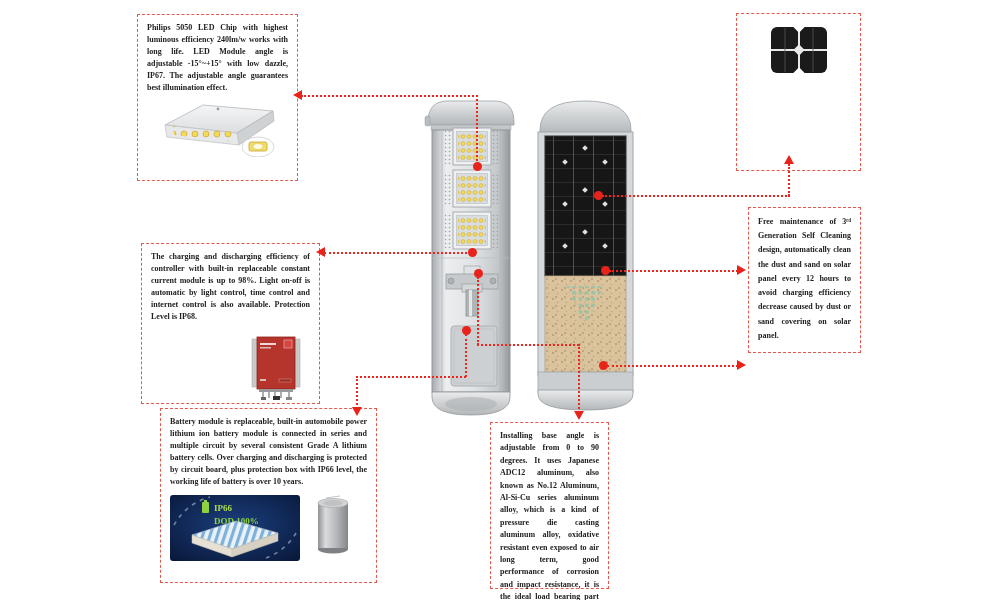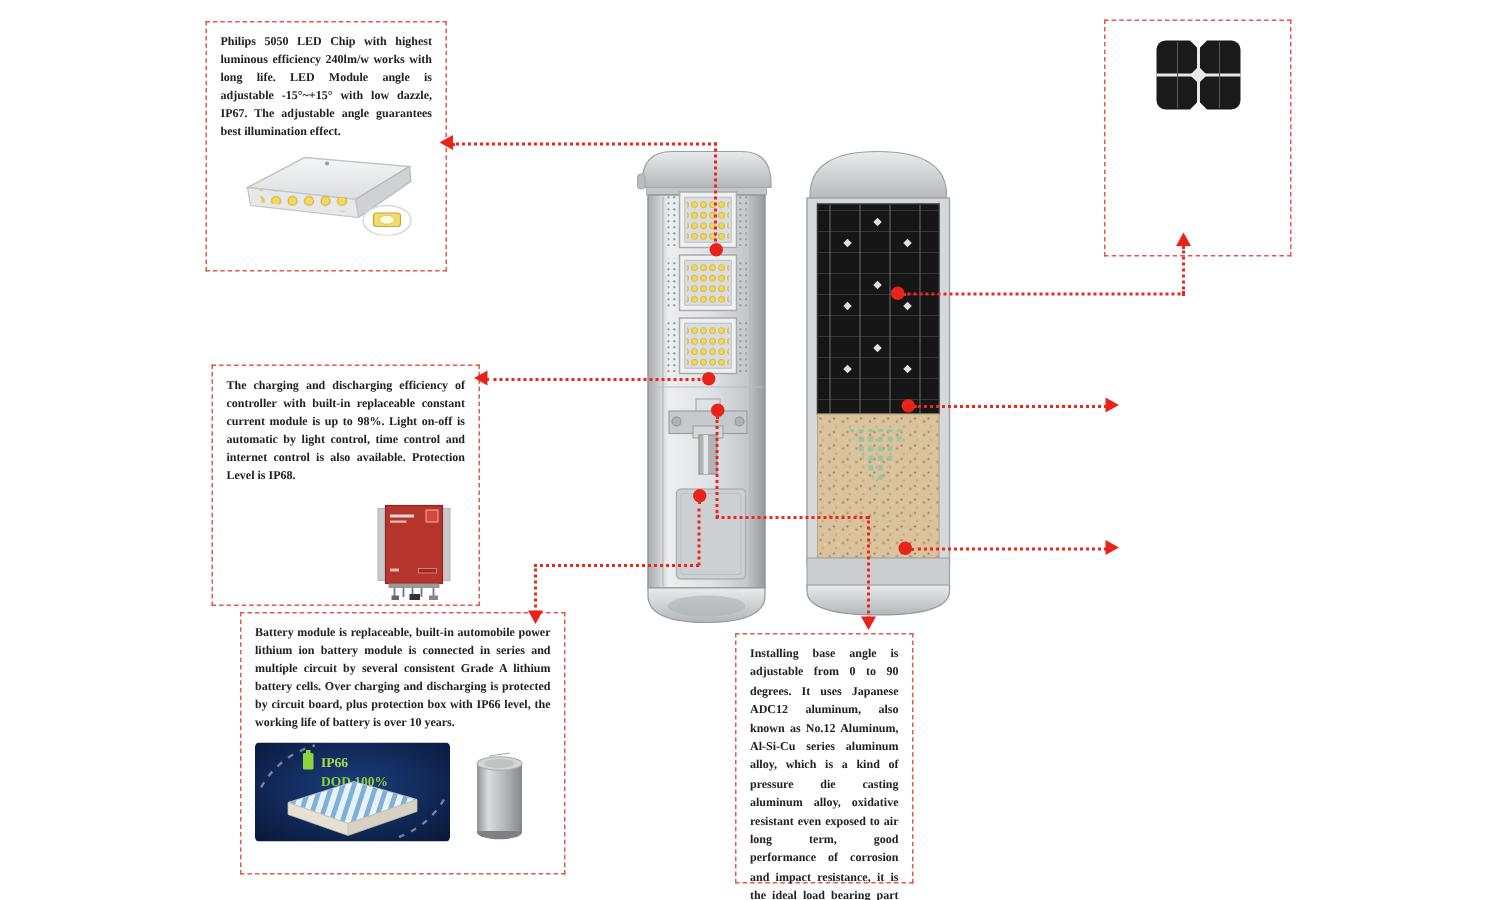--- a/index.html
+++ b/index.html
@@ -12,21 +12,21 @@
   #box-solar{left:736px;top:13px;width:125px;height:158px;}
   #box-ctrl{left:141px;top:243px;width:179px;height:161px;}
   #box-clean{left:748px;top:207px;width:113px;height:146px;}
   #box-clean p{line-height:1.78;}
   #box-batt{left:160px;top:408px;width:217px;height:175px;}
   #box-base{left:490px;top:422px;width:119px;height:167px;}
   #box-base p{line-height:1.55;}
   #box-spray{left:748px;top:358px;width:113px;height:193px;}
   #box-spray p{line-height:1.6;}
   .imgwrap{display:flex;justify-content:center;margin-top:5px;}
-  .batt-row{display:flex;align-items:flex-end;gap:16px;margin-top:7px;justify-content:flex-start;}
+  .batt-row{display:flex;align-items:flex-start;gap:16px;margin-top:7px;justify-content:flex-start;}
   .abs{position:absolute;}
   .hline{position:absolute;border-top:2px dotted #f0251c;height:0;}
   .vline{position:absolute;border-left:2px dotted #f0251c;width:0;}
   .dot{position:absolute;width:9px;height:9px;border-radius:50%;background:#e8231c;}
   .arr{position:absolute;width:0;height:0;}
   .arr-left{border-top:5px solid transparent;border-bottom:5px solid transparent;border-right:9px solid #e8231c;}
   .arr-right{border-top:5px solid transparent;border-bottom:5px solid transparent;border-left:9px solid #e8231c;}
   .arr-down{border-left:5px solid transparent;border-right:5px solid transparent;border-top:9px solid #e8231c;}
   .arr-up{border-left:5px solid transparent;border-right:5px solid transparent;border-bottom:9px solid #e8231c;}
   svg{display:block;}
@@ -94,20 +94,23 @@
         <line x1="24" y1="57" x2="24" y2="63"></line>
           <line x1="30" y1="57" x2="30" y2="63"></line>
         <line x1="38" y1="57" x2="38" y2="63"></line>
       </g>
       <rect x="10" y="62" width="5" height="3" fill="#666"></rect>
       <rect x="22" y="61" width="7" height="4" fill="#333"></rect>
       <rect x="35" y="62" width="6" height="3" fill="#888"></rect>
     </svg>
   </div>
 
+  <div class="callout" id="box-clean">
+    <p>Free maintenance of 3ʳᵈ Generation Self Cleaning design, automatically clean the dust and sand on solar panel every 12 hours to avoid charging efficiency decrease caused by dust or sand covering on solar panel.</p>
+  </div>
 
   <div class="callout" id="box-batt">
     <p>Battery module is replaceable, built-in automobile power lithium ion battery module is connected in series and multiple circuit by several consistent Grade A lithium battery cells. Over charging and discharging is protected by circuit board, plus protection box with IP66 level, the working life of battery is over 10 years.</p>
     <div class="batt-row">
       <svg width="130" height="66" viewBox="0 0 130 66">
         <defs>
           <radialGradient id="bbg" cx="0.5" cy="0.45" r="0.8">
             <stop offset="0" stop-color="#1b3f7d"></stop>
               <stop offset="1" stop-color="#071433"></stop>
           </radialGradient>

